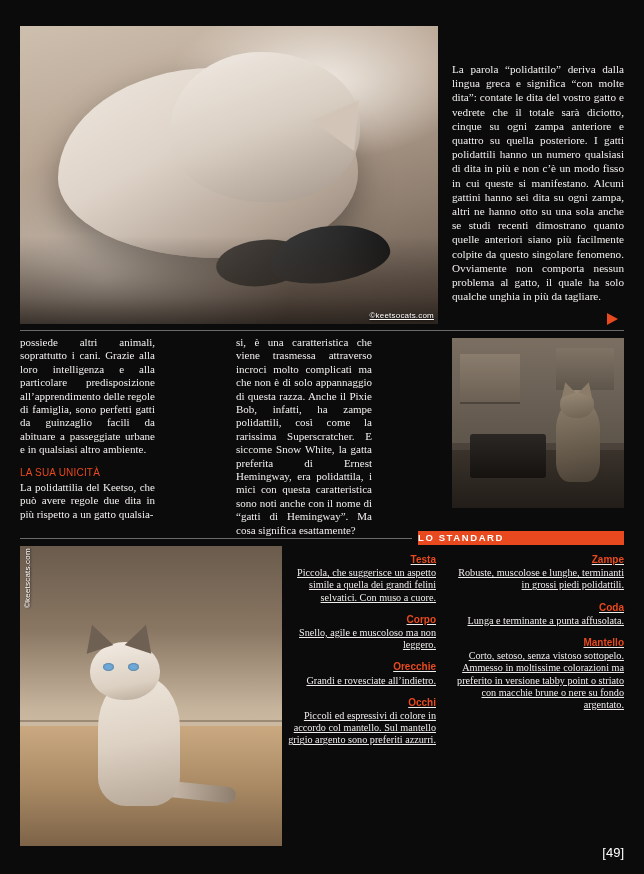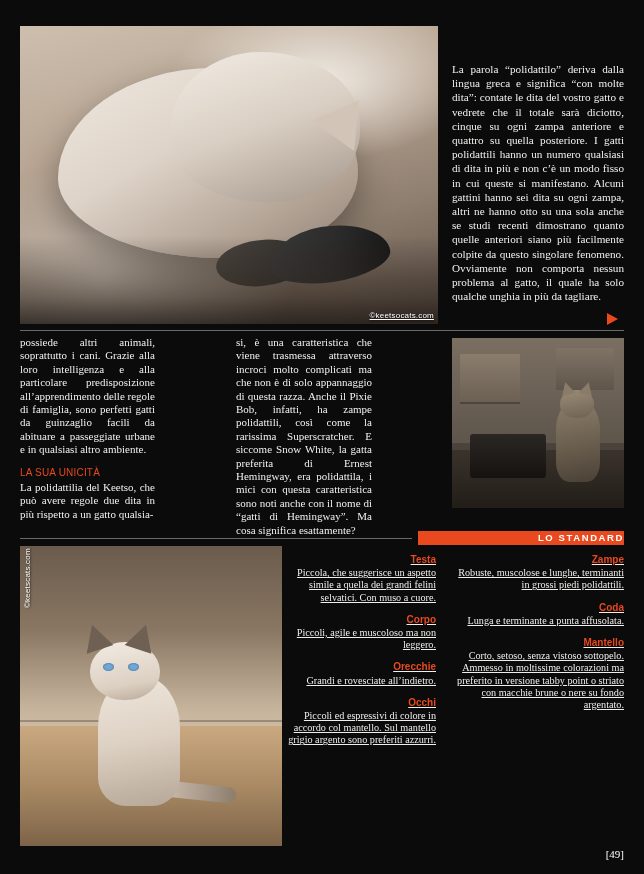--- a/index.html
+++ b/index.html
@@ -219,21 +219,21 @@
 
   
   .std-bar {
     position: absolute;
     left: 418px; top: 531px;
     width: 206px; height: 14px;
     background: #e8491e;
   }
   .std-bar span {
     display: block;
-    text-align: right;
+    text-align: left;
     font-family: "Liberation Sans", sans-serif;
     font-weight: bold;
     font-size: 9.5px;
     letter-spacing: 1.6px;
     line-height: 14px;
     color: #ffffff;
   }
   .rule-mid { left: 20px; top: 538px; width: 392px; }
 
   
@@ -315,22 +315,22 @@
     font-weight: bold;
     font-size: 10px;
     margin-top: 10px !important;
     margin-bottom: 1px !important;
   }
   .spec-head.first { margin-top: 0 !important; }
 
   .page-num {
     position: absolute;
     right: 20px; bottom: 14px;
-    font-family: Liberation Serif, serif;
-    font-size: 11px;
+    font-family: Liberation Sans, sans-serif;
+    font-size: 13px;
     color: #ffffff;
   }
 </style>
 </head>
 <body>
 
 <div class="page">
 
   <div class="top-photo">
     <div class="cat-bg"></div>
@@ -390,21 +390,21 @@
     <div class="kit-ear-r"></div>
     <div class="kit-eye-l"></div>
     <div class="kit-eye-r"></div>
     <div class="photo-credit credit-bottom">©keetscats.com</div>
   </div>
 
   <div class="spec spec-left">
     <p class="spec-head first">Testa</p>
     <p>Piccola, che suggerisce un aspetto simile a quella dei grandi felini selvatici. Con muso a cuore.</p>
     <p class="spec-head">Corpo</p>
-    <p>Piccoli, agile e muscoloso ma non leggero.</p>
+    <p>Snello, agile e muscoloso ma non leggero.</p>
     <p class="spec-head">Orecchie</p>
     <p>Grandi e rovesciate all’indietro.</p>
     <p class="spec-head">Occhi</p>
     <p>Piccoli ed espressivi di colore in accordo col mantello. Sul mantello grigio argento sono preferiti azzurri.</p>
   </div>
 
   <div class="spec spec-right">
     <p class="spec-head first">Zampe</p>
     <p>Robuste, muscolose e lunghe, terminanti in grossi piedi polidattili.</p>
     <p class="spec-head">Coda</p>

